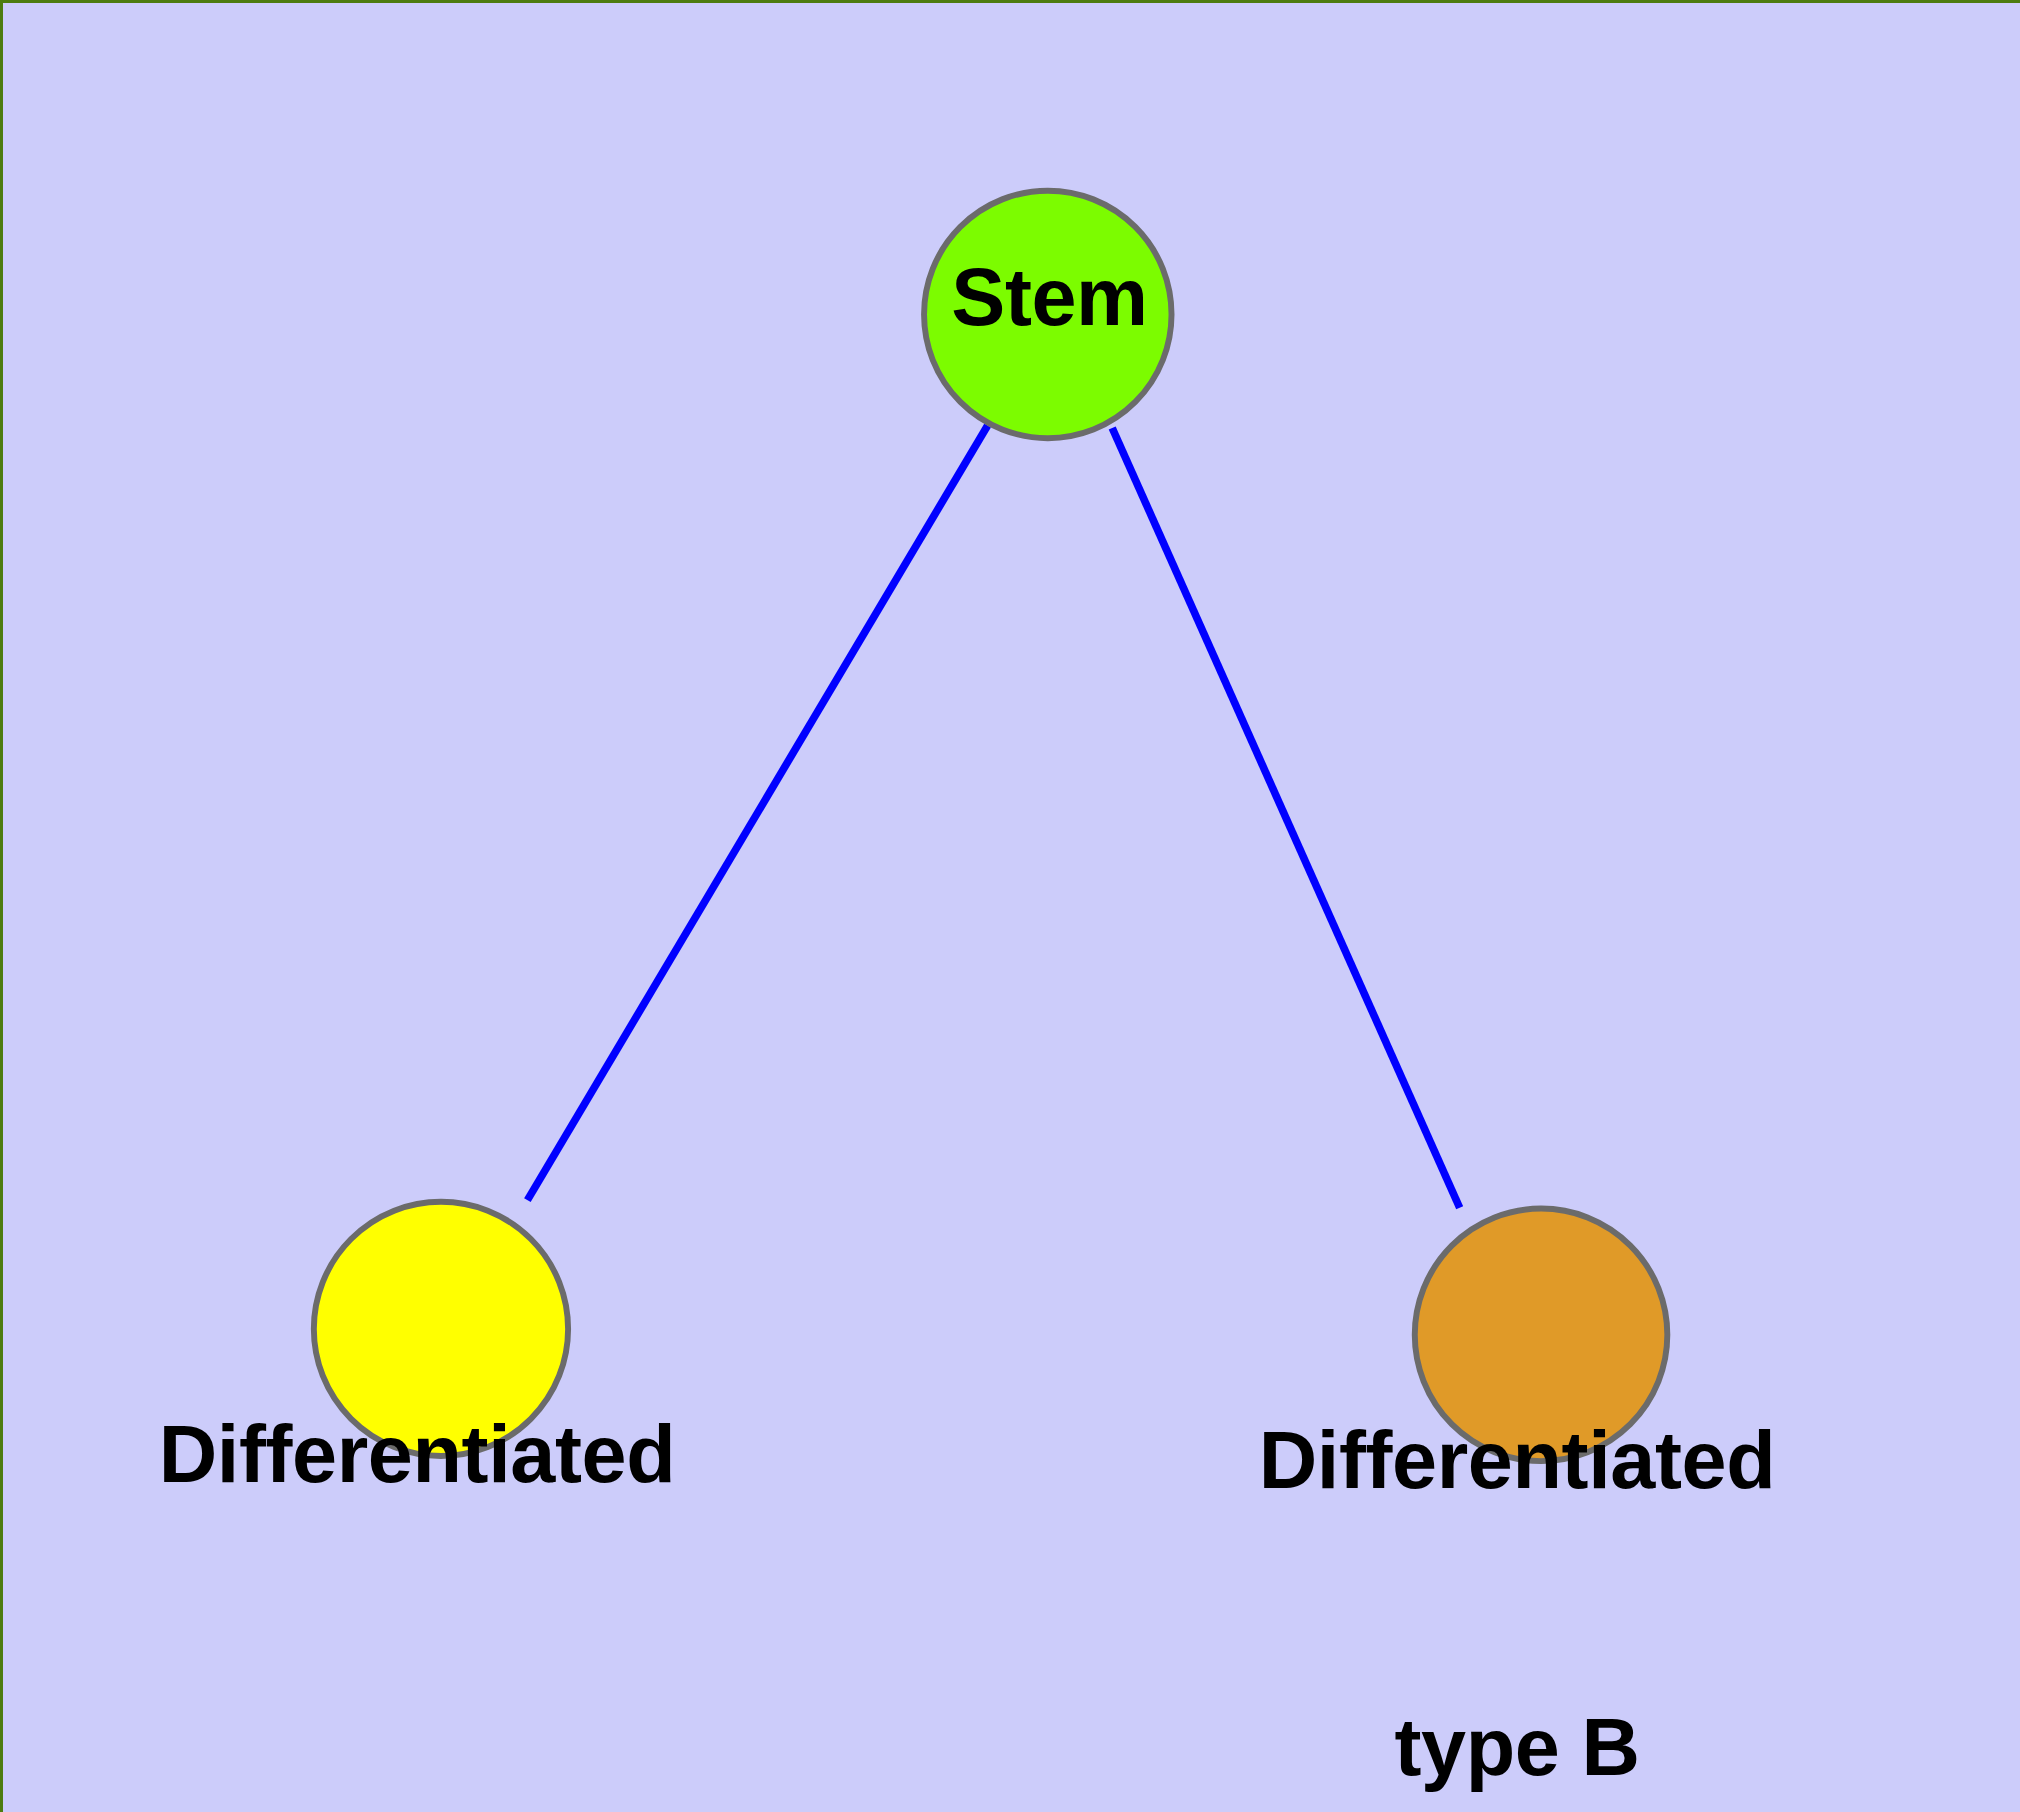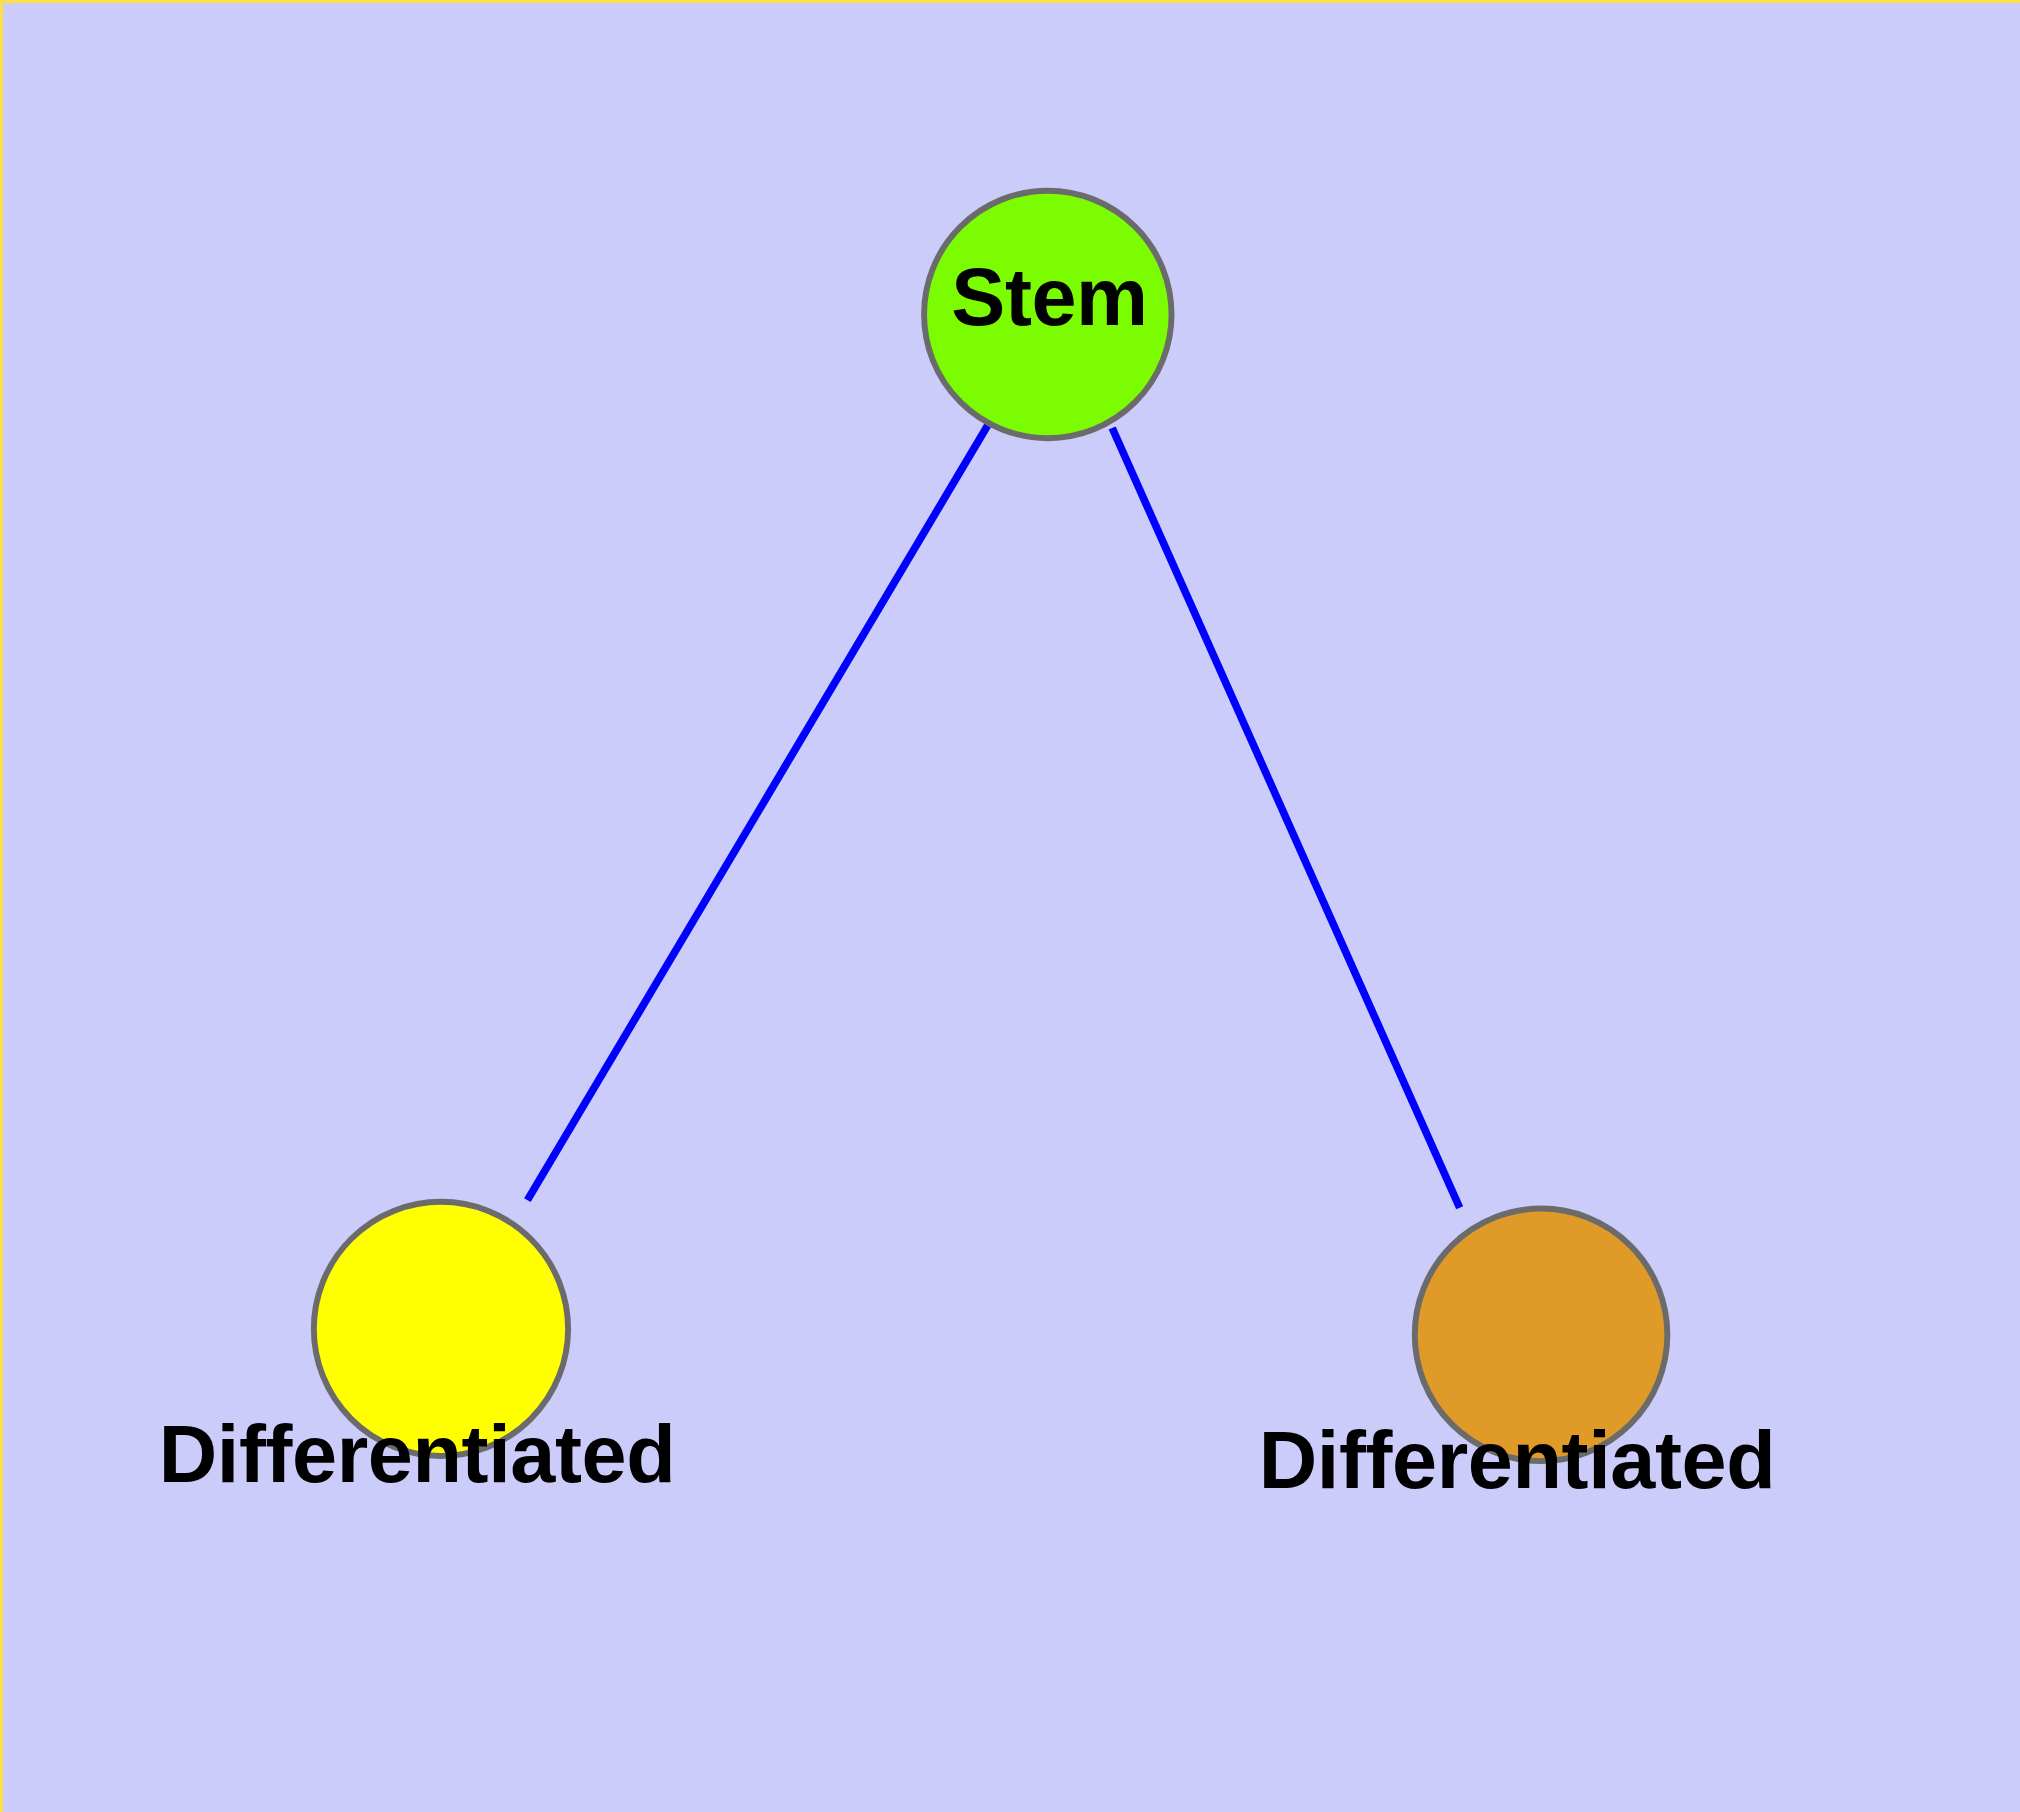--- a/index.html
+++ b/index.html
@@ -5,21 +5,21 @@
   html, body {
     margin: 0;
     padding: 0;
     background: #ffffff;
   }
   #canvas {
     position: relative;
     width: 2021px;
     height: 1812px;
     overflow: hidden;
-    background: #fde047;
+    background: #4d7c0f;
     font-family: "Liberation Sans", sans-serif;
   }
   #plot-area {
     position: absolute;
     left: 2.5px;
     top: 2.5px;
     width: 2018px;
     height: 1810px;
     background: #ccccfa;
   }
@@ -62,16 +62,17 @@
   </svg>
 
   <div class="node-label" style="left:795px; top:250px; width:509px; font-size:81px;">Stem</div>
 
   <div class="node-label" style="left:78px; top:1216px; width:678px; font-size:81px;">
     <div>Differentiated</div>
   </div>
 
   <div class="node-label" style="left:1517px; top:1222px; width:678px; transform:translateX(-339px); font-size:81px;">
     <div>Differentiated</div>
+    <div>type B</div>
   </div>
 
 </div>
 
 
 </body></html>

